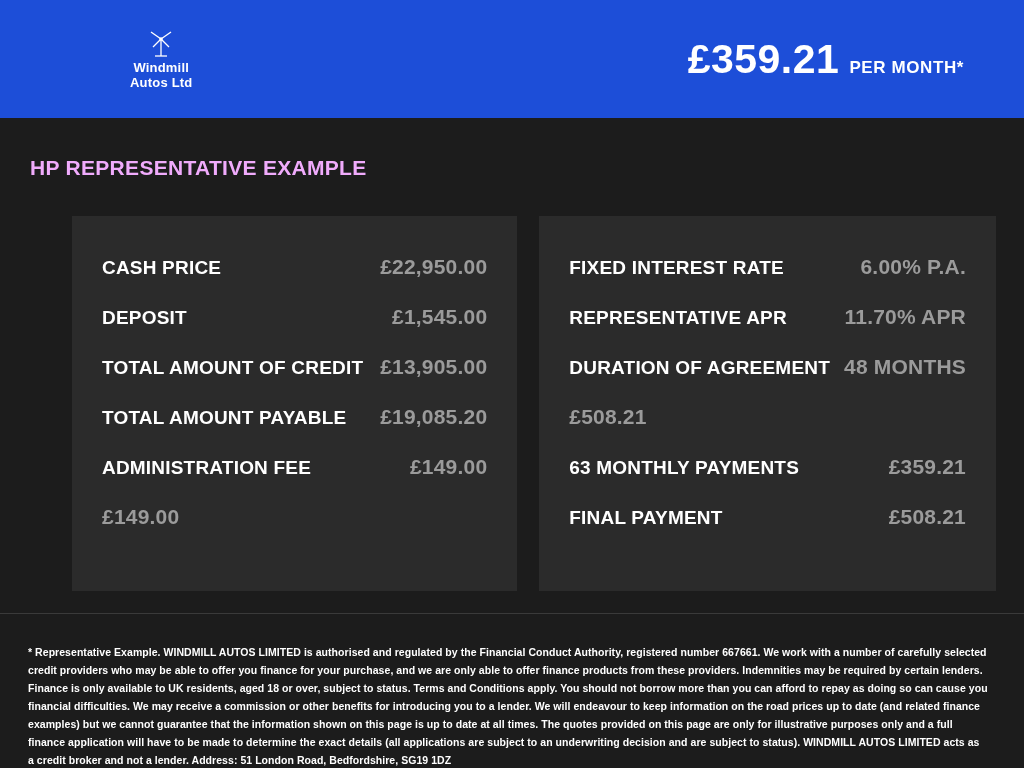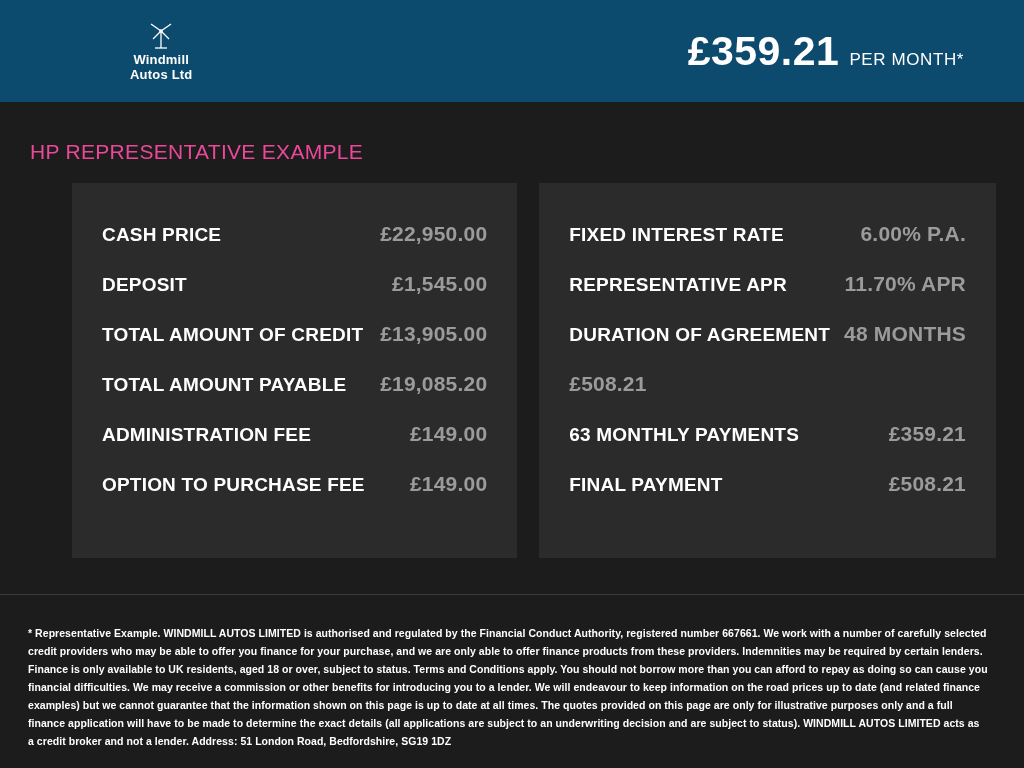--- a/index.html
+++ b/index.html
@@ -14,22 +14,22 @@
     position: relative;
     width: 1024px;
     height: 768px;
     background: #1c1c1c;
     display: flex;
     flex-direction: column;
   }
 
   
   .header {
-    height: 102px;
-    background: #0c4a6e;
+    height: 118px;
+    background: #1d4ed8;
     display: flex;
     align-items: center;
     justify-content: space-between;
     padding: 0 32px 0 0;
     flex: 0 0 auto;
     position: relative;
   }
   .brand {
     display: flex;
     flex-direction: column;
@@ -60,36 +60,36 @@
     margin-right: 28px;
   }
   .price-amount {
     font-size: 41px;
     font-weight: bold;
     letter-spacing: 0.5px;
     line-height: 1;
   }
   .price-period {
     font-size: 17px;
-    font-weight: normal;
+    font-weight: bold;
     letter-spacing: 0.6px;
   }
 
   
   .main {
     flex: 1 1 auto;
     padding: 30px 28px 0 28px;
     position: relative;
   }
   .section-title {
-    color: #ec4899;
+    color: #f0abfc;
     font-size: 21px;
-    font-weight: normal;
+    font-weight: bold;
     letter-spacing: 0.3px;
-    margin: 8px 0 19px 2px;
+    margin: 8px 0 36px 2px;
   }
   .panels {
     display: flex;
     gap: 22px;
     margin-left: 44px;
   }
   .panel {
     background: #2b2b2b;
     flex: 1 1 50%;
     padding: 26px 30px 30px 30px;
@@ -185,21 +185,20 @@
         </div>
         <div class="row">
           <span class="row-label">TOTAL AMOUNT PAYABLE</span>
           <span class="row-value">£19,085.20</span>
         </div>
         <div class="row">
           <span class="row-label">ADMINISTRATION FEE</span>
           <span class="row-value">£149.00</span>
         </div>
         <div class="row">
-          <span class="row-label">OPTION TO PURCHASE FEE</span>
           <span class="row-value">£149.00</span>
         </div>
       </div>
 
       <div class="panel">
         <div class="row">
           <span class="row-label">FIXED INTEREST RATE</span>
           <span class="row-value">6.00% P.A.</span>
         </div>
         <div class="row">

